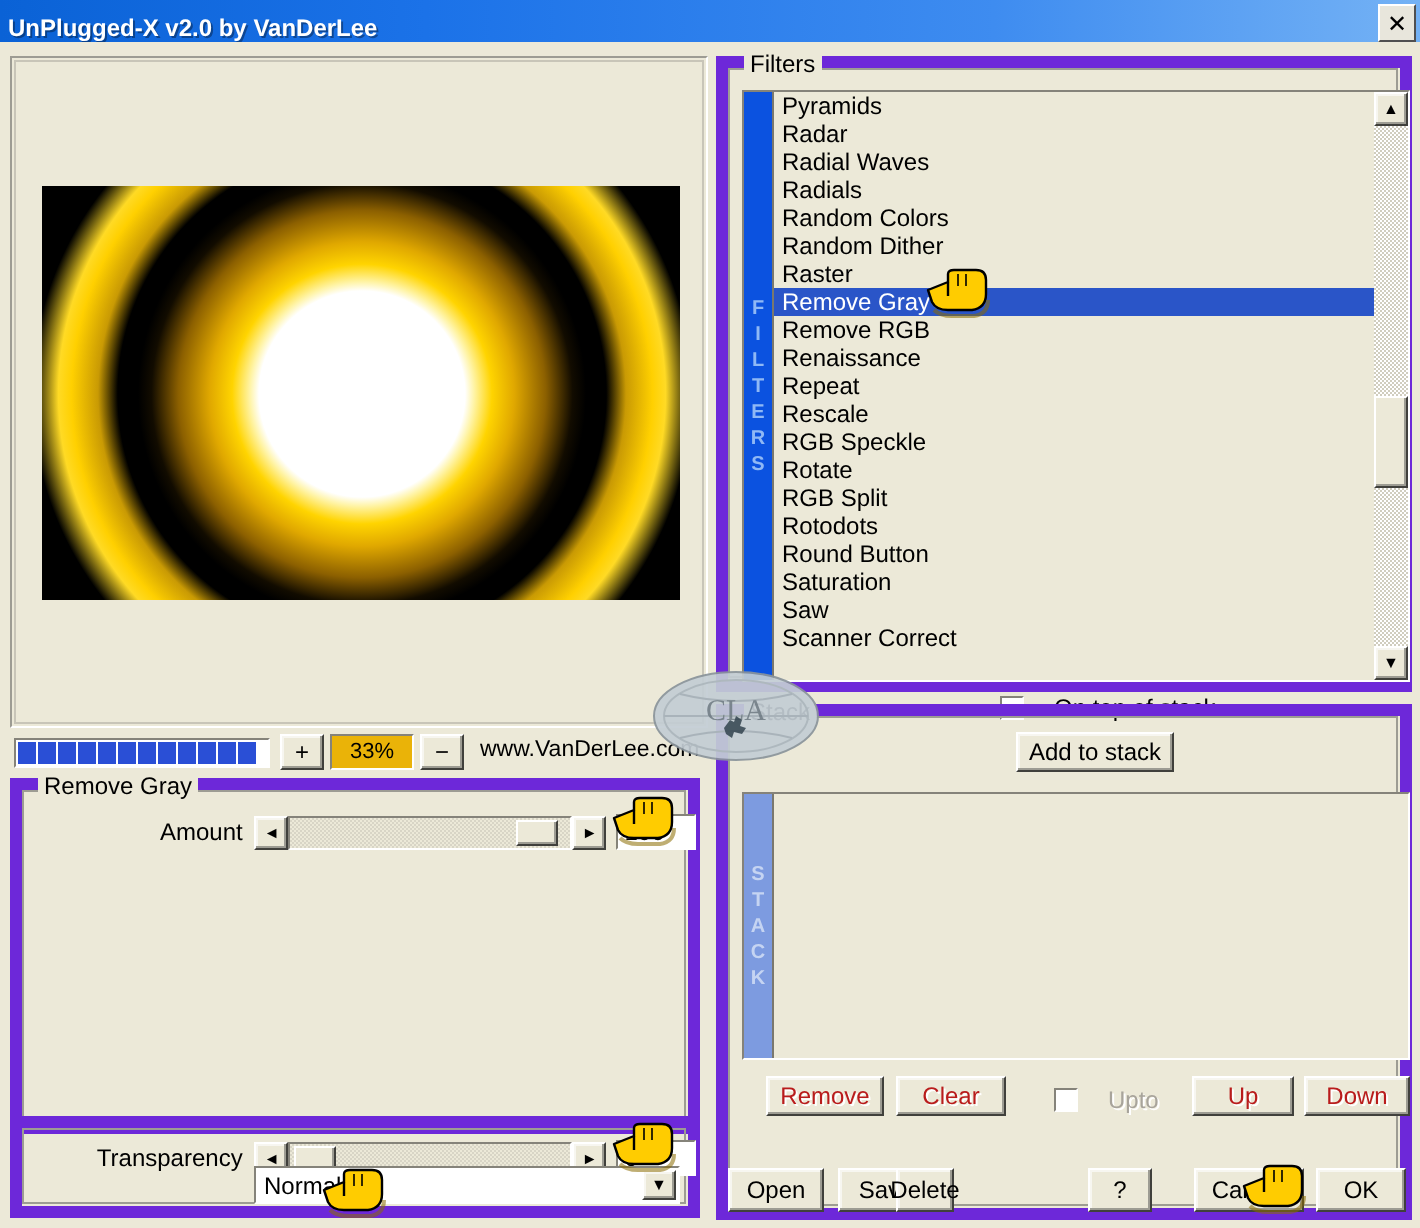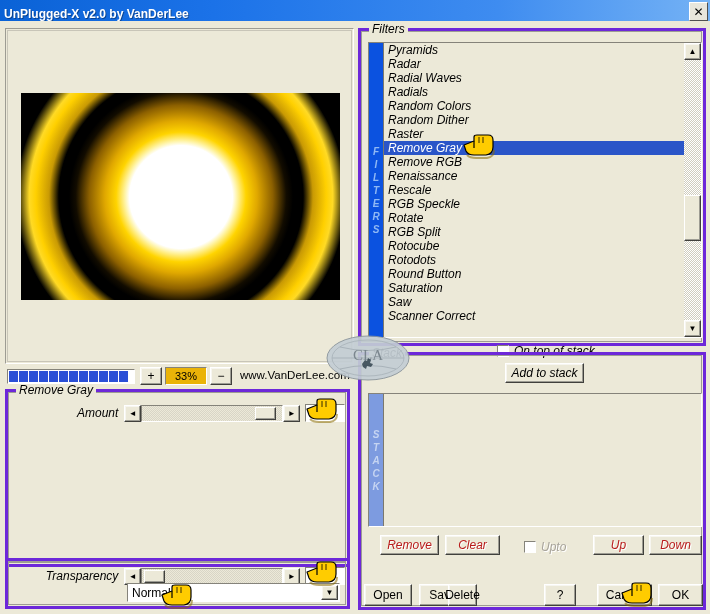--- a/index.html
+++ b/index.html
@@ -34,21 +34,21 @@
   .btn{
     background:#ECE9D8;
     border:1px solid #FFFFFF;border-right-color:#40403C;border-bottom-color:#40403C;
     box-shadow:inset -1px -1px 0 #9D9C93, inset 1px 1px 0 #F7F6F0;
     display:flex;align-items:center;justify-content:center;
     font-size:12px;color:#000;cursor:pointer;box-sizing:border-box;
     font-family:"Liberation Sans","DejaVu Sans",sans-serif;
   }
   .btn.disabled{color:#b91c1c;text-shadow:1px 1px 0 #FFFFFF;cursor:default;}
   .group{
-    position:absolute;border:3px solid #6d28d9;box-sizing:border-box;font-style:italic;
+    position:absolute;border:6px solid #6d28d9;box-sizing:border-box;
   }
   .group .gframe{
     position:absolute;left:0;top:0;right:1px;bottom:1px;
     border:1px solid #9D9C93;box-sizing:border-box;pointer-events:none;
   }
   .group > .glabel{
     position:absolute;top:-8px;left:8px;background:#ECE9D8;padding:0 3px;
     font-size:12px;color:#000;line-height:12px;
   }
 
@@ -147,21 +147,21 @@
       linear-gradient(45deg,#FFFFFF 25%,transparent 25%,transparent 75%,#FFFFFF 75%),
       linear-gradient(45deg,#FFFFFF 25%,transparent 25%,transparent 75%,#FFFFFF 75%);
     background-size:2px 2px;background-position:0 0,1px 1px;
     background-color:#D0CDBE;
   }
   #fscroll .sb{position:absolute;left:0;width:17px;height:17px;font-size:8px;}
   #fscroll .thumb{position:absolute;left:0;width:17px;height:46px;top:152px;
     background:#ECE9D8;border:1px solid #FFFFFF;border-right-color:#40403C;border-bottom-color:#40403C;
     box-shadow:inset -1px -1px 0 #9D9C93;box-sizing:border-box;}
 
-  .cbrow{position:absolute;display:flex;align-items:center;gap:5px;font-size:12px;}
+  .cbrow{position:absolute;display:flex;align-items:center;gap:15px;font-size:12px;}
   .cbox{width:12px;height:12px;background:#fff;
     border:1px solid #85837A;border-right-color:#FFFFFF;border-bottom-color:#FFFFFF;
     box-sizing:border-box;}
 
   
   #stackgroup{left:358px;top:352px;width:348px;height:258px;}
   #addtostack{position:absolute;left:144px;top:8px;width:79px;height:20px;}
   #stacklist{position:absolute;left:7px;top:38px;width:334px;height:134px;
     background:#ECE9D8;border:1px solid #85837A;border-right-color:#FFFFFF;border-bottom-color:#FFFFFF;
     box-sizing:border-box;display:flex;overflow:hidden;}
@@ -296,25 +296,25 @@
           <div class="it">Pyramids</div>
           <div class="it">Radar</div>
           <div class="it">Radial Waves</div>
           <div class="it">Radials</div>
           <div class="it">Random Colors</div>
           <div class="it">Random Dither</div>
           <div class="it">Raster</div>
           <div class="it sel">Remove Gray</div>
           <div class="it">Remove RGB</div>
           <div class="it">Renaissance</div>
+          <div class="it">Repeat</div>
           <div class="it">Rescale</div>
           <div class="it">RGB Speckle</div>
           <div class="it">Rotate</div>
           <div class="it">RGB Split</div>
-          <div class="it">Rotocube</div>
           <div class="it">Rotodots</div>
           <div class="it">Round Button</div>
           <div class="it">Saturation</div>
           <div class="it">Saw</div>
           <div class="it">Scanner Correct</div>
         </div>
       <div id="fscroll">
         <div class="btn sb" style="top:0;">
           <span>▲</span>
         </div>

